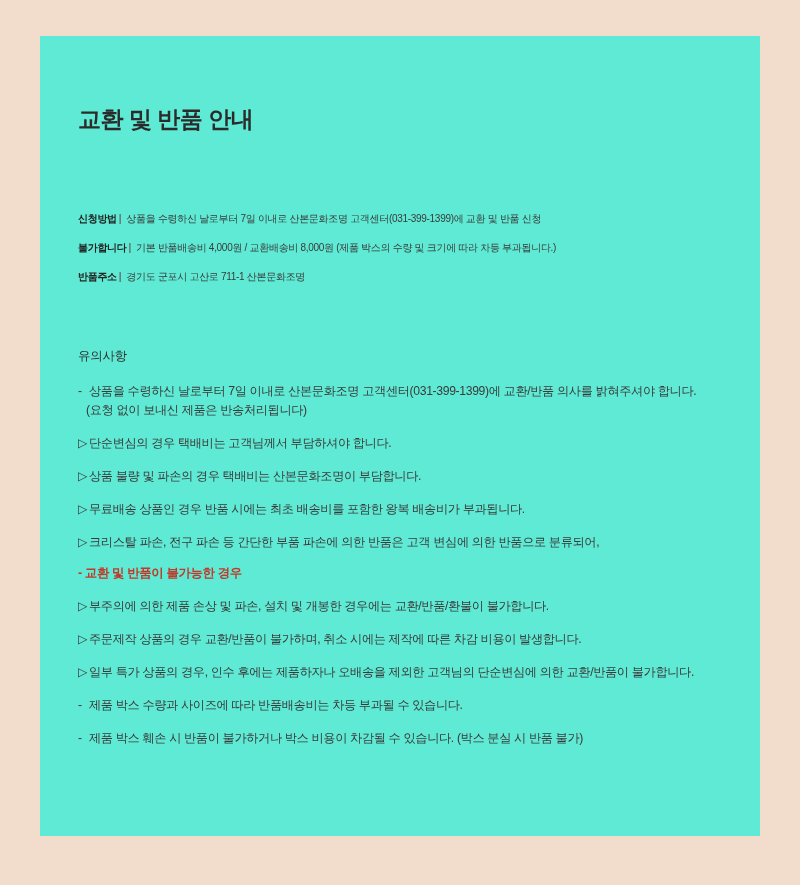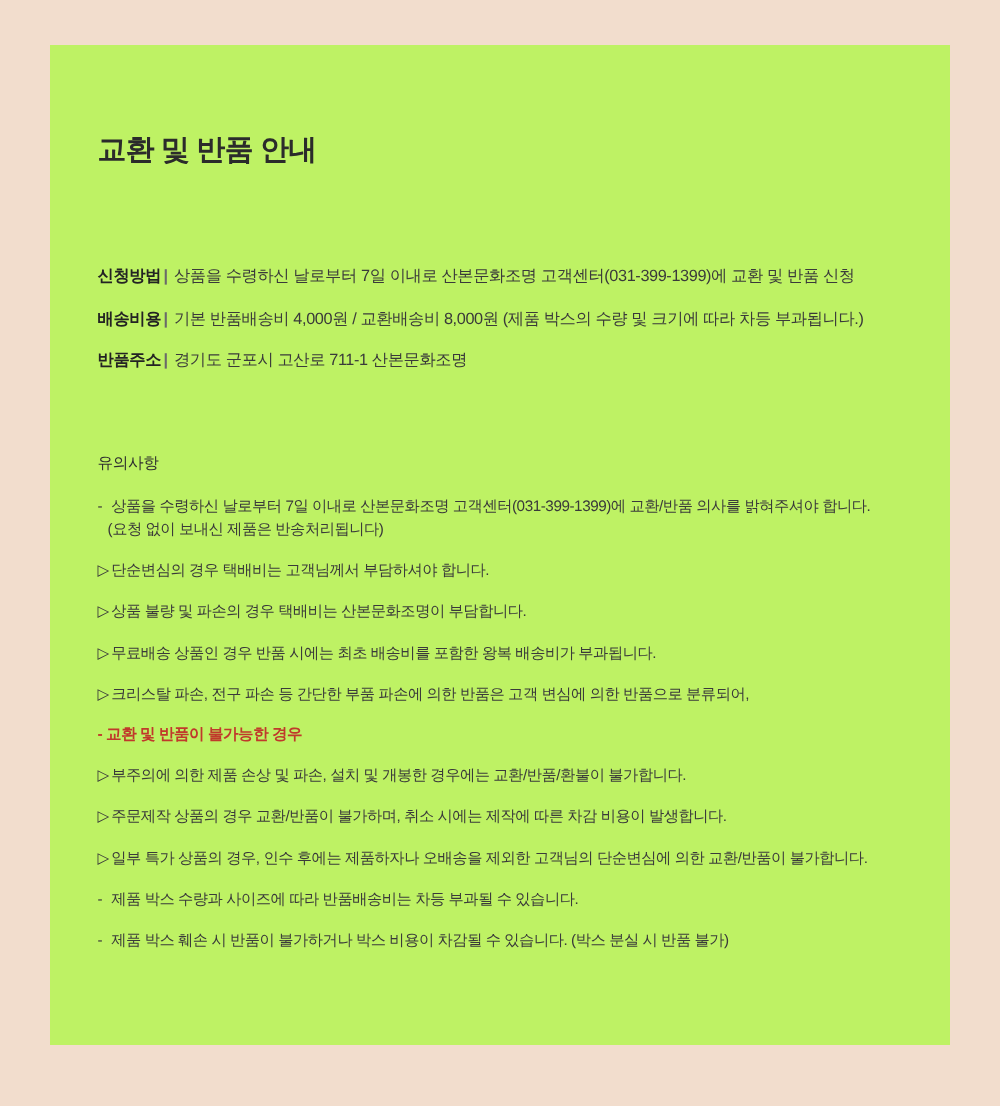--- a/index.html
+++ b/index.html
@@ -12,38 +12,38 @@
     background: #f2ddcd;
     font-family: "Liberation Sans", sans-serif;
     overflow: hidden;
   }
   .page {
     position: absolute;
     left: 40px;
     top: 36px;
     width: 720px;
     height: 800px;
-    background: #bef264;
+    background: #5eead4;
   }
   .content {
     padding: 0 38px;
   }
   .doc-title {
     font-size: 23px;
     font-weight: bold;
     color: #2b2b2b;
     letter-spacing: -0.5px;
     margin: 0;
     padding-top: 68px;
   }
   .info-block {
     margin-top: 76px;
   }
   .info-row {
-    font-size: 13px;
+    font-size: 10px;
     color: #3a3a3a;
     line-height: 1.5;
     margin-bottom: 14px;
     letter-spacing: -0.3px;
   }
   .info-row .lbl {
     font-weight: bold;
     color: #232323;
   }
   .info-row .bar {
@@ -98,21 +98,21 @@
 
     <h1 class="doc-title">교환 및 반품 안내</h1>
 
     <div class="info-block">
 
       <div class="info-row">
         <span class="lbl">신청방법</span><span class="bar">|</span><span>상품을 수령하신 날로부터 7일 이내로 산본문화조명 고객센터(031-399-1399)에 교환 및 반품 신청</span>
       </div>
 
       <div class="info-row">
-        <span class="lbl">배송비용</span><span class="bar">|</span><span>기본 반품배송비 4,000원 / 교환배송비 8,000원 (제품 박스의 수량 및 크기에 따라 차등 부과됩니다.)</span>
+        <span class="lbl">불가합니다</span><span class="bar">|</span><span>기본 반품배송비 4,000원 / 교환배송비 8,000원 (제품 박스의 수량 및 크기에 따라 차등 부과됩니다.)</span>
       </div>
 
       <div class="info-row">
         <span class="lbl">반품주소</span><span class="bar">|</span><span>경기도 군포시 고산로 711-1 산본문화조명</span>
       </div>
 
     </div>
 
     <div class="notice-head">유의사항</div>
 

